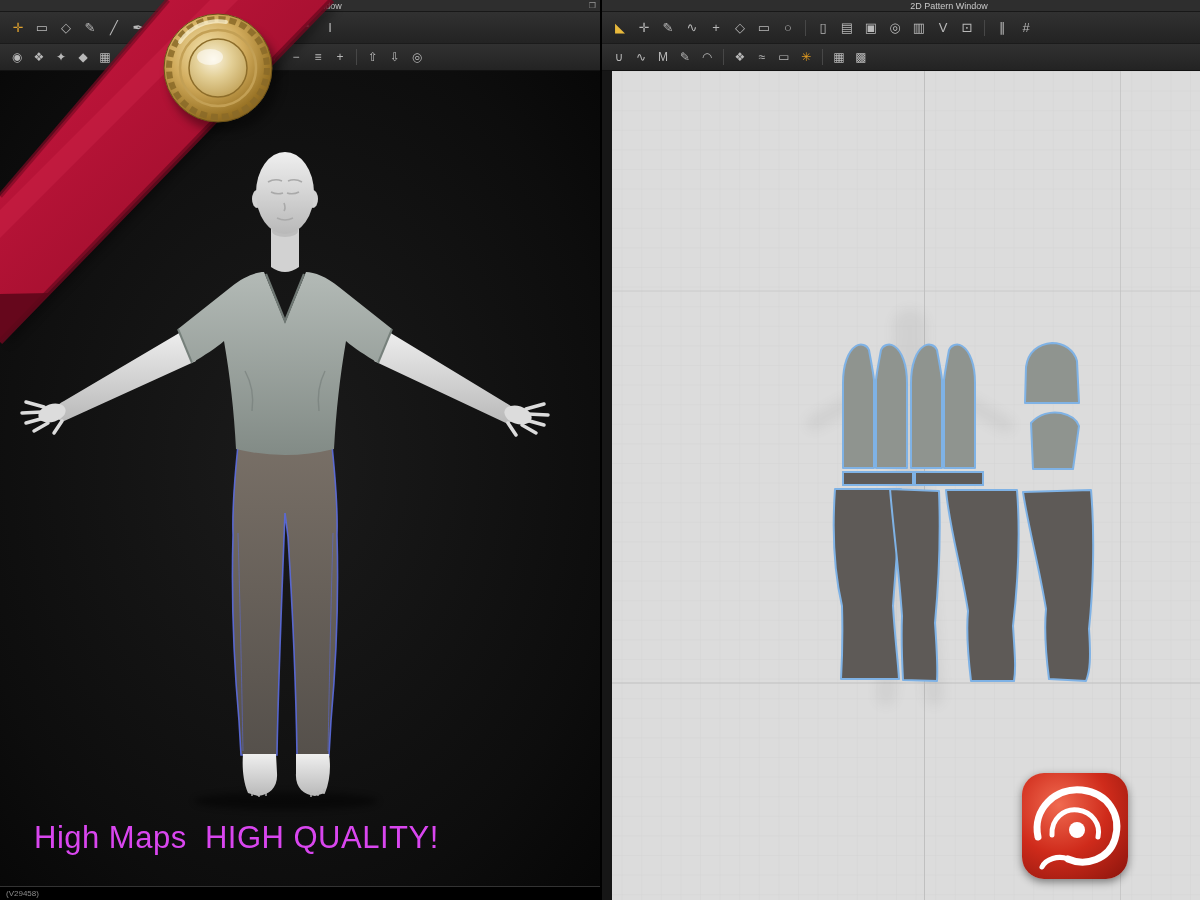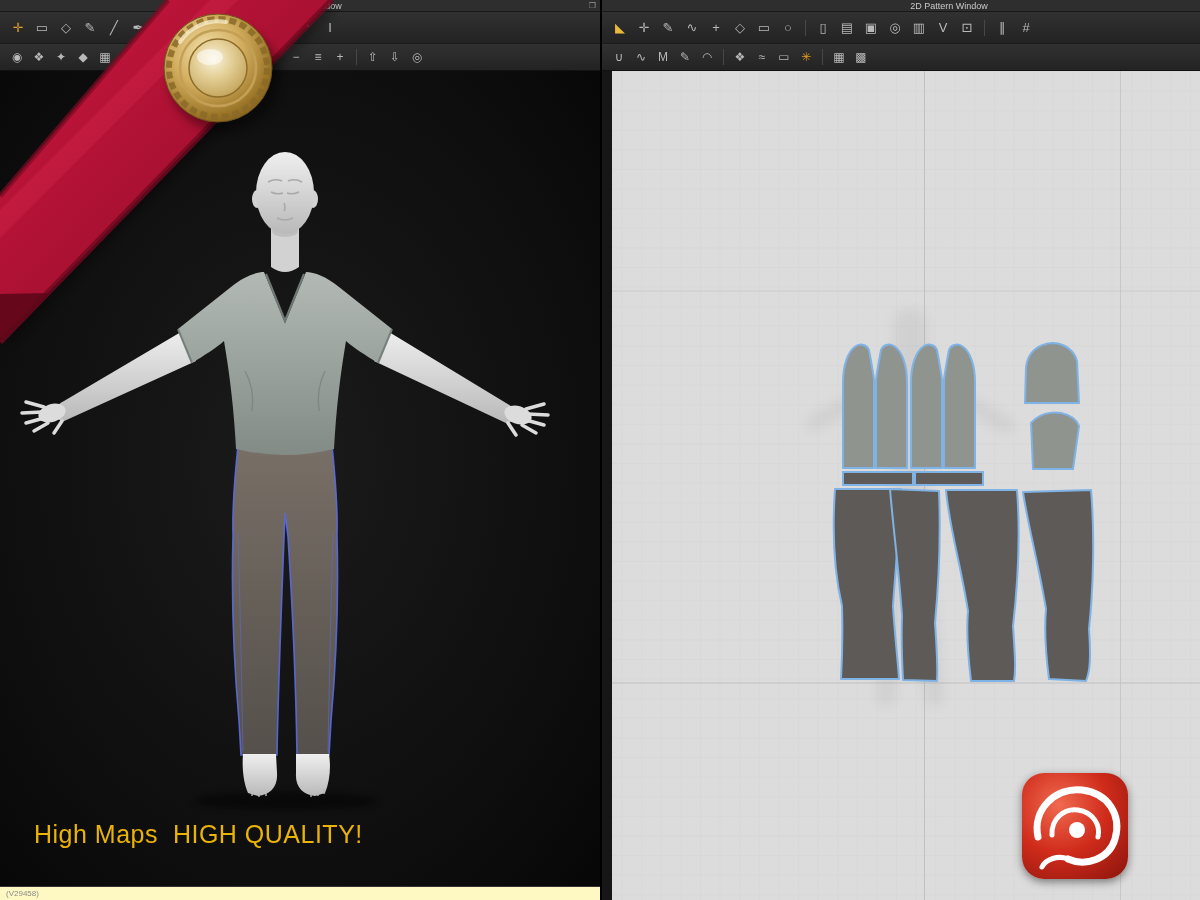--- a/index.html
+++ b/index.html
@@ -16,23 +16,23 @@
   .toolbar{display:flex;align-items:center;padding:0 6px;background:linear-gradient(#313131,#232323)}
   .toolbar.row1{height:32px;border-bottom:1px solid #1b1b1b}
   .toolbar.row2{height:27px;border-bottom:1px solid #121212}
   .tb-icon{width:22px;height:22px;display:flex;align-items:center;justify-content:center;
            font-size:13px;color:var(--icon-color,#b9b9b9);margin:0 1px;border-radius:3px;cursor:pointer}
   .row2 .tb-icon{width:20px;height:20px;font-size:12px}
   .tb-sep{width:1px;height:16px;background:#474747;margin:0 5px}
   .tb-space{height:1px}
   .viewport3d{position:absolute;left:0;top:71px;width:600px;height:815px;background:var(--viewport-bg,#0b0b0b)}
   .viewport3d svg{display:block}
-  .caption{position:absolute;left:34px;top:820px;font-size:25px;color:#eab308;white-space:pre;
+  .caption{position:absolute;left:34px;top:820px;font-size:31px;color:#d946ef;white-space:pre;
            letter-spacing:.5px;z-index:6}
-  .statusbar{position:absolute;left:0;bottom:0;width:100%;height:14px;background:#fef9c3;
+  .statusbar{position:absolute;left:0;bottom:0;width:100%;height:14px;background:#000000;
              border-top:1px solid #333;display:flex;align-items:center;padding:0 6px;z-index:7}
   .statusbar span{font-size:8px;color:#8b8b8b}
   .pattern-area{position:absolute;left:0;top:71px;width:598px;height:829px;background:#161616}
   .logo{position:absolute;left:420px;top:702px;width:106px;height:106px;border-radius:22px;
         background:radial-gradient(circle at 35% 30%,#f06a50,#cf2b1b 48%,#8a140c);
         box-shadow:0 3px 8px rgba(0,0,0,.45)}
   .ribbon-overlay{position:absolute;left:0;top:0;pointer-events:none;z-index:50}
 </style>
 </head>
 <body>

